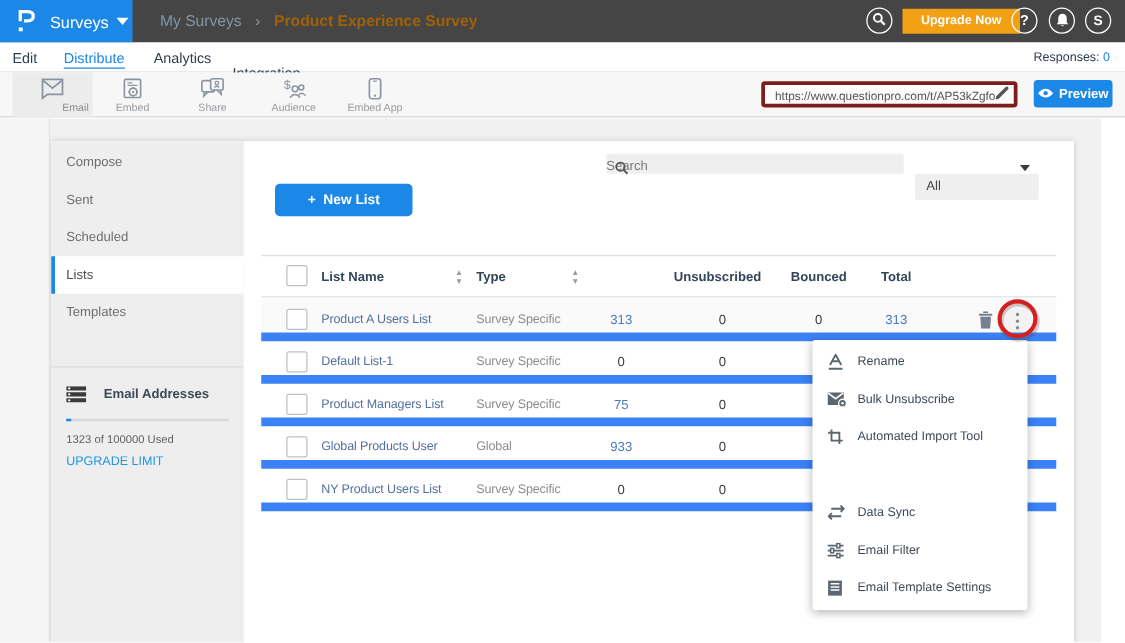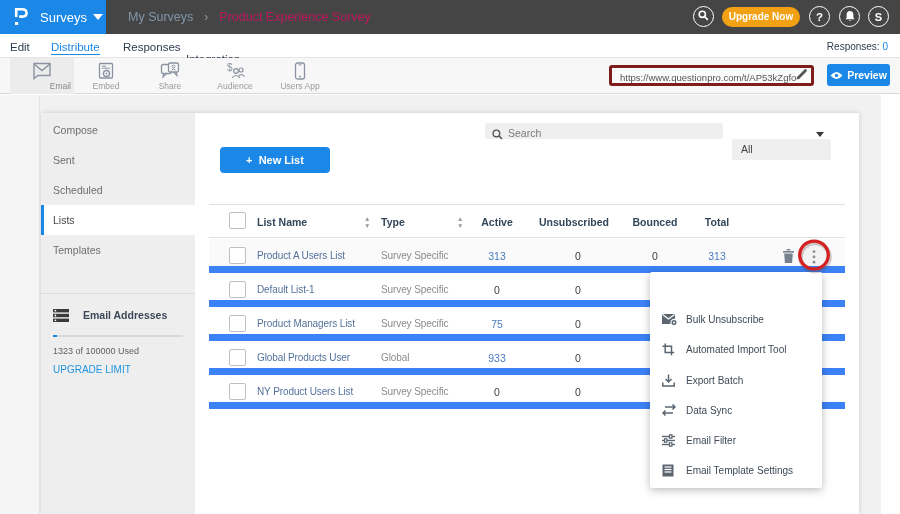--- a/index.html
+++ b/index.html
@@ -6,23 +6,23 @@
 html,body { width:900px; height:514px; }
 body { font-family:"Liberation Sans",sans-serif; position:relative; overflow:hidden; background:#fff; }
 .abs { position:absolute; }
 
 
 #topbar { left:0; top:0; width:900px; height:34px; background:#454545; }
 #logo { left:0; top:0; width:106px; height:34px; background:#1b87e6; }
 #surveys { left:40px; top:10px; color:#fff; font-size:13px; font-weight:400; }
 #crumb { left:128px; top:10px; font-size:12.5px; color:#8096a8; }
 #crumb .sep { color:#8d9aa5; margin:0 11px; font-size:12px; }
-#crumb .cur { color:#be185d; font-weight:400;margin-top:28px; }
+#crumb .cur { color:#a16207; font-weight:700;margin-top:28px; }
 .circ { position:absolute; top:6px; width:21px; height:21px; border:1.5px solid #fff; border-radius:50%; color:#fff; text-align:center; }
-#upgrade { left:722px; top:7px; width:78px; height:20px; background:#f2a115; border-radius:10px; color:#fff; font-size:10px; font-weight:700; text-align:center; line-height:20px; white-space:nowrap; }
+#upgrade { left:722px; top:7px; width:94px; height:20px; background:#f2a115; border-radius:0; color:#fff; font-size:10px; font-weight:700; text-align:center; line-height:20px; white-space:nowrap; }
 
 
 #nav { left:0; top:34px; width:900px; height:24px; background:#fff; border-bottom:1px solid #e4e4e4; }
 
 
 #toolbar { left:0; top:58px; width:900px; height:36px; background:#f7f7f7; border-bottom:1px solid #d8d8d8; }
 .tool { position:absolute; top:0; height:36px; text-align:center; }
 .tool .lbl { position:absolute; left:-12px; right:-12px; top:24px; font-size:8.5px; line-height:1; color:#9a9aa0; }
 .tool svg { position:absolute; top:4px; left:50%; transform:translateX(-50%); }
 #urlbox { left:609px; top:65px; width:205px; height:21px; background:#fbfbfb; border:3px solid #7f1d1d; border-radius:3px; font-size:9.5px; color:#555; line-height:19px; padding-left:8px; white-space:nowrap; overflow:hidden; }
@@ -38,21 +38,21 @@
 .sitem.active { background:#fff; border-left:3px solid #1b87e6; padding-left:9px; color:#4a4a4a; }
 #sdivider { left:0; top:180px; width:154px; height:1px; background:#dcdcdc; }
 #emailadr { left:12px; top:196px; font-size:10.5px; font-weight:700; color:#3c4858; }
 #progress { left:12px; top:222px; width:130px; height:2px; background:#d8d8d8; }
 #progress i { position:absolute; left:0; top:0; width:4px; height:2px; background:#1b87e6; }
 #used { left:12px; top:233px; font-size:9px; color:#606060; }
 #upl { left:12px; top:251px; font-size:10px; color:#2196e0; }
 
 
 #card { left:195px; top:18px; width:664px; height:401px; background:#fff; }
-#search { left:290px; top:10px; width:238px; height:16px; background:#efefef; border-radius:2px; color:#7a7a7a; font-size:10.5px; line-height:21px; padding-left:23px; }
+#search { left:290px; top:10px; width:238px; height:16px; background:#efefef; border-radius:2px; color:#7a7a7a; font-size:10.5px; line-height:21px; }
 #allsel { left:537px; top:10px; width:99px; height:21px; background:#efefef; border-radius:2px; color:#444; font-size:10.5px; line-height:21px; padding-left:9px;margin-top:16px; }
 #newlist { left:25px; top:34px; width:110px; height:26px; background:#1b87e6; border-radius:4px; color:#fff; font-size:11px; font-weight:700; text-align:center; line-height:26px; }
 
 
 #thead { left:14px; top:91px; width:636px; height:34px; border-top:1px solid #e0e0e0; border-bottom:1px solid #e0e0e0; }
 .hcell { position:absolute; top:0; height:34px; line-height:34px; font-size:10.5px; font-weight:700; color:#33475b; }
 .trow { position:absolute; left:14px; width:636px; height:34px; border-bottom:7px solid #3b82f6; }
 .cb { position:absolute; left:20px; top:8px; width:17px; height:17px; background:#fff; border:1px solid #c0c0c0; border-radius:2px; }
 .lname { position:absolute; left:48px; top:0; height:34px; line-height:34px; font-size:10px; letter-spacing:-0.1px; color:#54719c; }
 .ltype { position:absolute; left:172px; top:0; height:45px; line-height:34px; font-size:10px; letter-spacing:-0.1px; color:#8c8c8c; }
@@ -96,21 +96,21 @@
   <svg width="12" height="13" style="margin-top:3px;" viewBox="0 0 12 13">
       <path d="M6,1 C3.9,1 2.6,2.6 2.6,4.7 L2.6,7.8 L1.4,9.3 L10.6,9.3 L9.4,7.8 L9.4,4.7 C9.4,2.6 8.1,1 6,1 Z" fill="#fff"></path>
       <path d="M4.8,10.2 a1.3,1.3 0 0 0 2.4,0 Z" fill="#fff"></path>
     </svg>
 </div>
 <div class="circ" style="left:868px; font-size:11px; font-weight:700; line-height:20px;">S</div>
 
 <div class="abs" id="nav"></div>
 <span class="abs" style="left:10px; top:41px; font-size:11.5px; color:#2e3d4f;">Edit</span>
 <span class="abs" style="left:51px; top:41px; font-size:11.5px; color:#1b87e6; border-bottom:1.5px solid #1b87e6; padding-bottom:1px;">Distribute</span>
-<span class="abs" style="left:123px; top:41px; font-size:11.5px; color:#2e3d4f;">Responses</span>
+<span class="abs" style="left:123px; top:41px; font-size:11.5px; color:#2e3d4f;">Analytics</span>
 <span class="abs" style="left:186px; top:53px; font-size:11.5px; color:#2e3d4f;">Integration</span>
 <span class="abs" style="right:12px; top:41px; font-size:10px; color:#2e3d4f;">Responses: <span style="color:#1b87e6;">0</span></span>
 
 <div class="abs" id="toolbar">
 <div style="position:absolute; left:10px; top:0; width:64px; height:36px; background:#ececec;"></div>
 
 <div class="tool" style="left:25px; width:34px;">
   <svg width="19" height="18" viewBox="0 0 19 18">
     <path d="M1.5,1.5 h16 v12 h-12 l-4,3 z" fill="none" stroke="#8b93a1" stroke-width="1.4"></path>
     <path d="M1.5,2 L9.5,8.5 L17.5,2" fill="none" stroke="#8b93a1" stroke-width="1.4"></path>
@@ -157,21 +157,21 @@
     <path d="M14.5,14.5 q2.5,-4 6,0" fill="none" stroke="#8b93a1" stroke-width="1.2"></path>
   </svg>
   <div class="lbl">Audience</div>
 </div>
 <div class="tool" style="left:278px; width:44px;">
   <svg width="12" height="18" viewBox="0 0 12 18">
     <rect x="1.5" y="1" width="9" height="16" rx="2" fill="none" stroke="#8b93a1" stroke-width="1.3"></rect>
     <line x1="4.5" y1="2.8" x2="7.5" y2="2.8" stroke="#8b93a1" stroke-width="1"></line>
     <circle cx="6" cy="14.5" r="0.9" fill="#8b93a1"></circle>
   </svg>
-  <div class="lbl">Users App</div>
+  <div class="lbl">Embed App</div>
 </div>
 </div>
 
 <div class="abs" id="urlbox">https://www.questionpro.com/t/AP53kZgfo</div>
 <svg class="abs" id="pencil" width="13" height="13" viewBox="0 0 13 13">
     <path d="M1.5,11.5 L2,9 L9.5,1.5 Q10.5,0.7 11.4,1.6 Q12.3,2.5 11.5,3.4 L4,11 L1.5,11.5 Z" fill="#555"></path>
   </svg>
 <div class="abs" id="preview"><svg width="13" height="9" viewBox="0 0 13 9" style="vertical-align:-1px; margin-right:4px;">
       <path d="M0.5,4.5 Q6.5,-2.5 12.5,4.5 Q6.5,11.5 0.5,4.5 Z" fill="#fff"></path>
       <circle cx="6.5" cy="4.5" r="1.7" fill="#1b87e6"></circle>
@@ -216,21 +216,20 @@
         <polygon points="0,0 8,0 4,5" fill="#3a3a3a"></polygon>
       </svg>
     <div class="abs" id="newlist">+&nbsp; New List</div>
 
     <div class="abs" id="thead">
       <div class="cb" style="top:7px;"></div>
       <div class="hcell" style="left:48px;">List Name</div>
       <div class="sort" style="left:155px;">▲<br>▼</div>
       <div class="hcell" style="left:172px;">Type</div>
       <div class="sort" style="left:248px;">▲<br>▼</div>
-      <div class="hcell" style="left:258px; width:60px; text-align:center;">Active</div>
       <div class="hcell" style="left:320px; width:90px; text-align:center;">Unsubscribed</div>
       <div class="hcell" style="left:416px; width:60px; text-align:center;">Bounced</div>
       <div class="hcell" style="left:478px; width:60px; text-align:center;">Total</div>
     </div>
 
     <div class="trow" style="top:126px; background:#fafafa;">
       <div class="cb"></div>
       <div class="lname">Product A Users List</div>
       <div class="ltype">Survey Specific</div>
       <div class="num blue" style="left:258px;">313</div>
@@ -273,42 +272,43 @@
       <div class="cb"></div>
       <div class="lname">NY Product Users List</div>
       <div class="ltype">Survey Specific</div>
       <div class="num" style="left:258px;">0</div>
       <div class="num" style="left:324px; width:90px;">0</div>
     </div>
   </div>
 </div>
 
 <div class="abs" id="menu">
+  <div class="mitem" style="top:3px;">
+    <svg width="13" height="13" viewBox="0 0 13 13">
+        <path d="M2,9 L6.5,0.8 L11,9" fill="none" stroke="#5c6670" stroke-width="1.5"></path>
+        <line x1="4" y1="6" x2="9" y2="6" stroke="#5c6670" stroke-width="1.5"></line>
+        <line x1="1" y1="12" x2="12" y2="12" stroke="#5c6670" stroke-width="1.6"></line>
+      </svg>
+    <span>Rename</span>
+  </div>
   <div class="mitem" style="top:33px;">
     <svg width="15" height="12" viewBox="0 0 15 12">
         <path d="M0,1 h13 v10 h-13 z" fill="#5c6670"></path>
         <path d="M0.5,1.5 L6.5,6 L12.5,1.5" fill="none" stroke="#fff" stroke-width="1.3"></path>
         <circle cx="12" cy="9.5" r="3.1" fill="#5c6670" stroke="#fff" stroke-width="1.1"></circle>
         <circle cx="12" cy="9.5" r="1" fill="#fff"></circle>
       </svg>
     <span>Bulk Unsubscribe</span>
   </div>
   <div class="mitem" style="top:63px;">
     <svg width="13" height="13" viewBox="0 0 13 13">
         <path d="M3.2,0.5 v9 h9" fill="none" stroke="#5c6670" stroke-width="1.5"></path>
         <path d="M0.5,3.2 h9 v9" fill="none" stroke="#5c6670" stroke-width="1.5"></path>
       </svg>
     <span>Automated Import Tool</span>
-  </div>
-  <div class="mitem" style="top:94px;">
-    <svg width="13" height="13" viewBox="0 0 13 13">
-        <path d="M6.5,0.5 v7 M3.5,5 l3,3 3,-3" fill="none" stroke="#5c6670" stroke-width="1.5"></path>
-        <path d="M0.8,8.5 v3.5 h11.4 v-3.5" fill="none" stroke="#5c6670" stroke-width="1.5"></path>
-      </svg>
-    <span>Export Batch</span>
   </div>
   <div class="mitem" style="top:124px;">
     <svg width="14" height="12" viewBox="0 0 14 12">
         <path d="M3,3 h10 M10.5,0.5 L13,3 L10.5,5.5" fill="none" stroke="#5c6670" stroke-width="1.5"></path>
         <path d="M11,9 h-10 M3.5,6.5 L1,9 L3.5,11.5" fill="none" stroke="#5c6670" stroke-width="1.5"></path>
       </svg>
     <span>Data Sync</span>
   </div>
   <div class="mitem" style="top:154px;">
     <svg width="13" height="13" viewBox="0 0 13 13">

